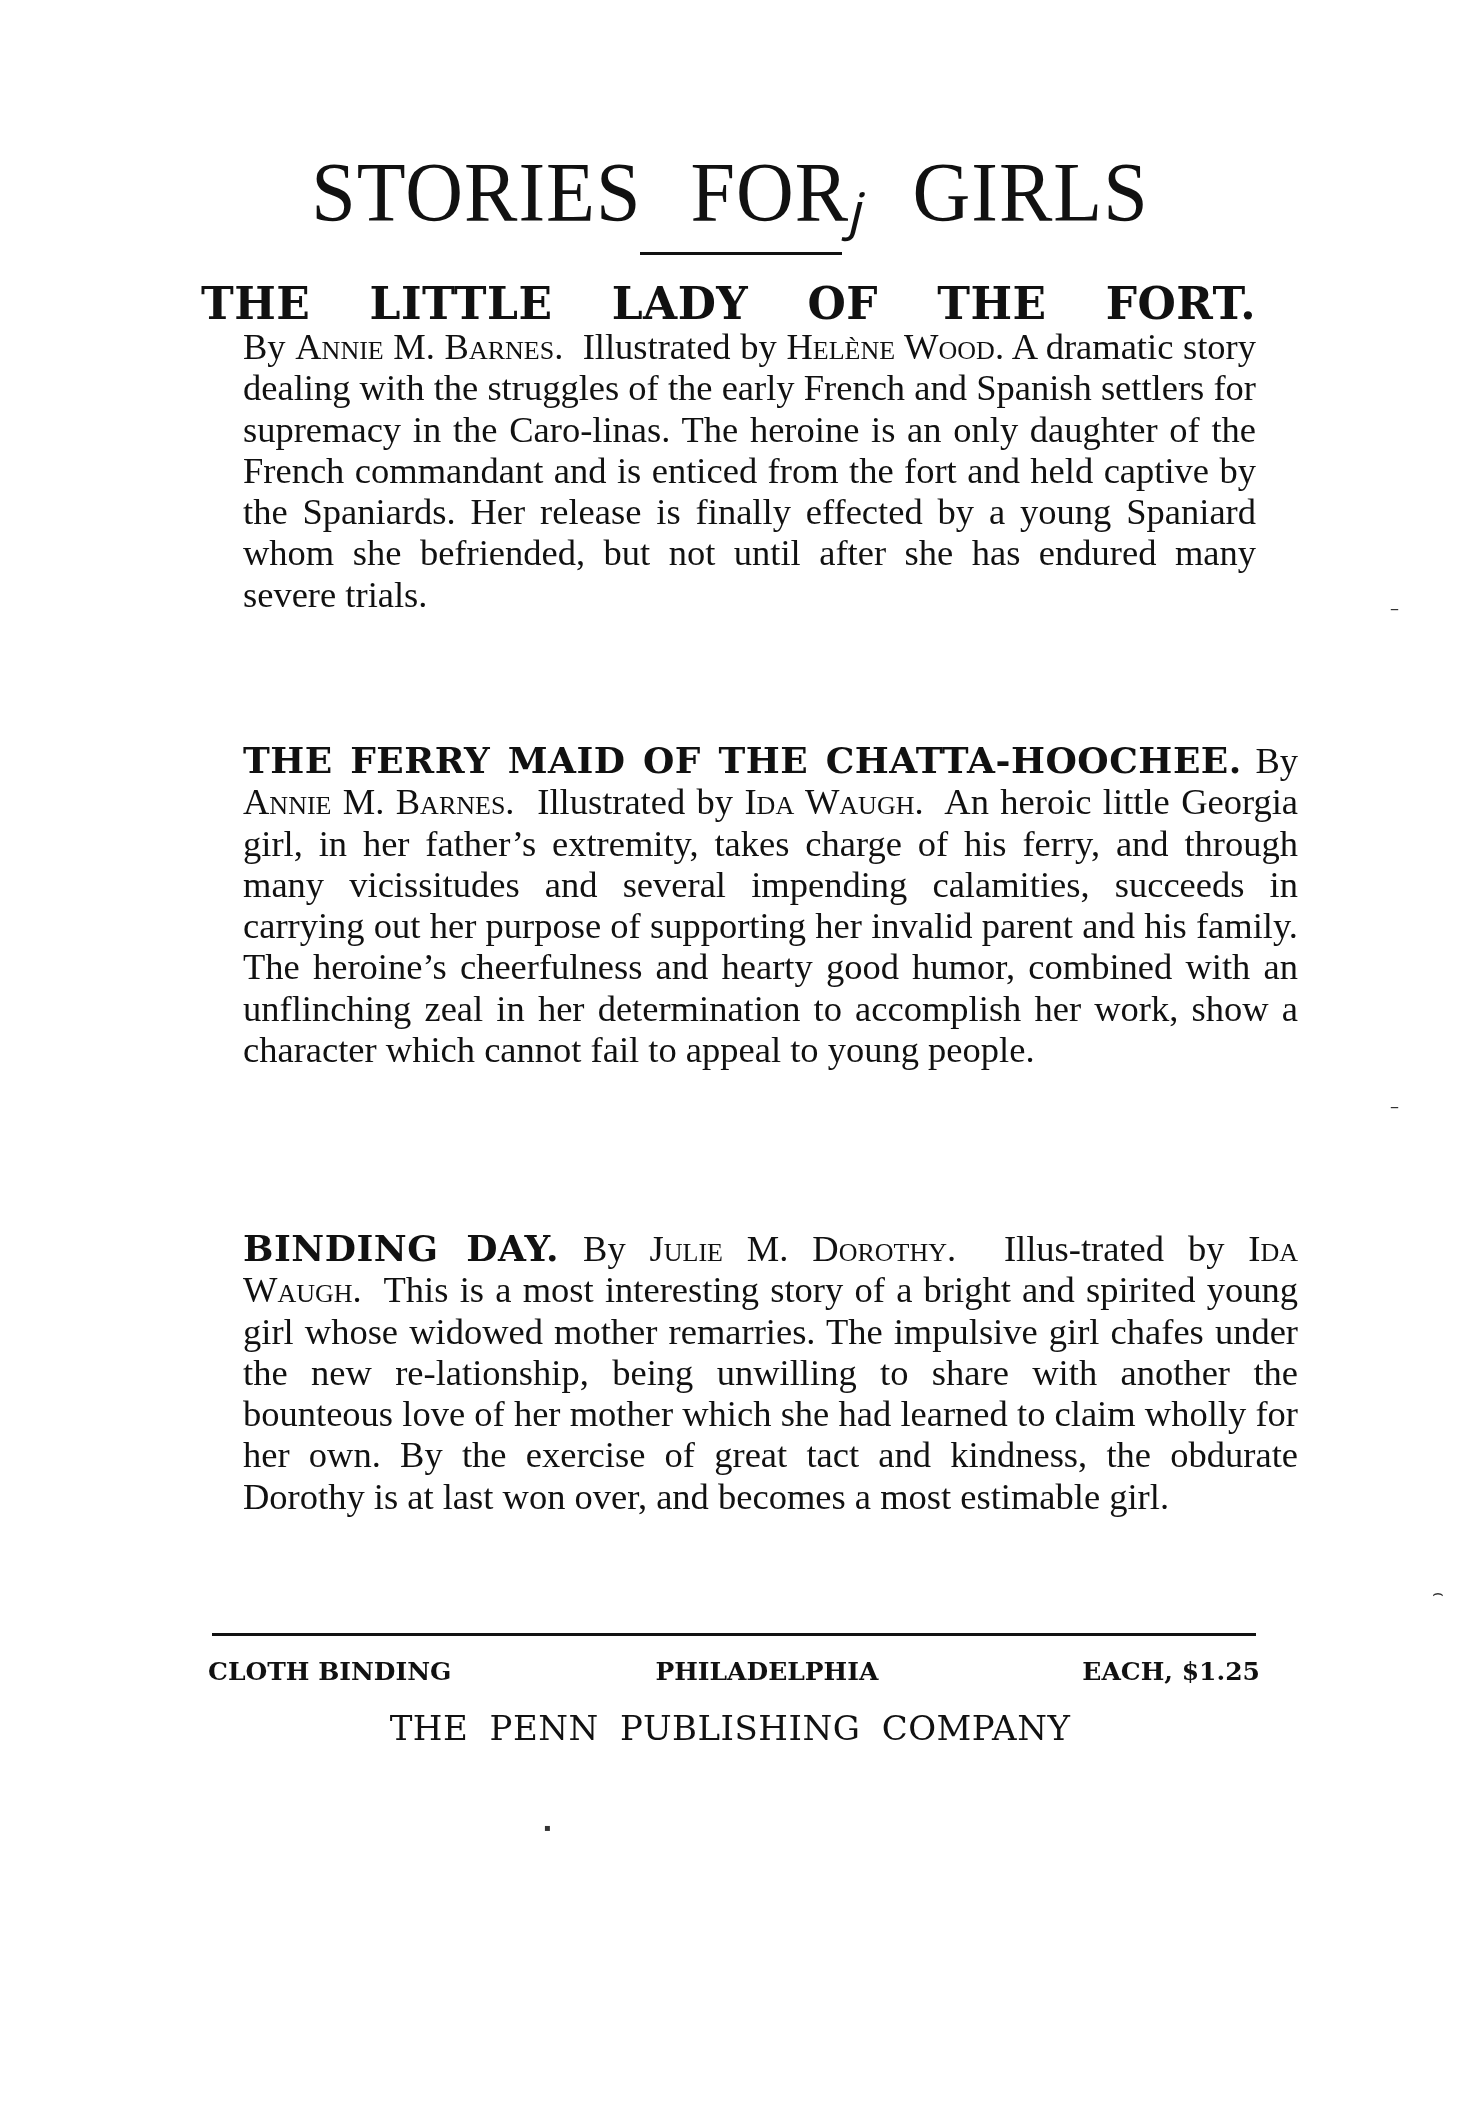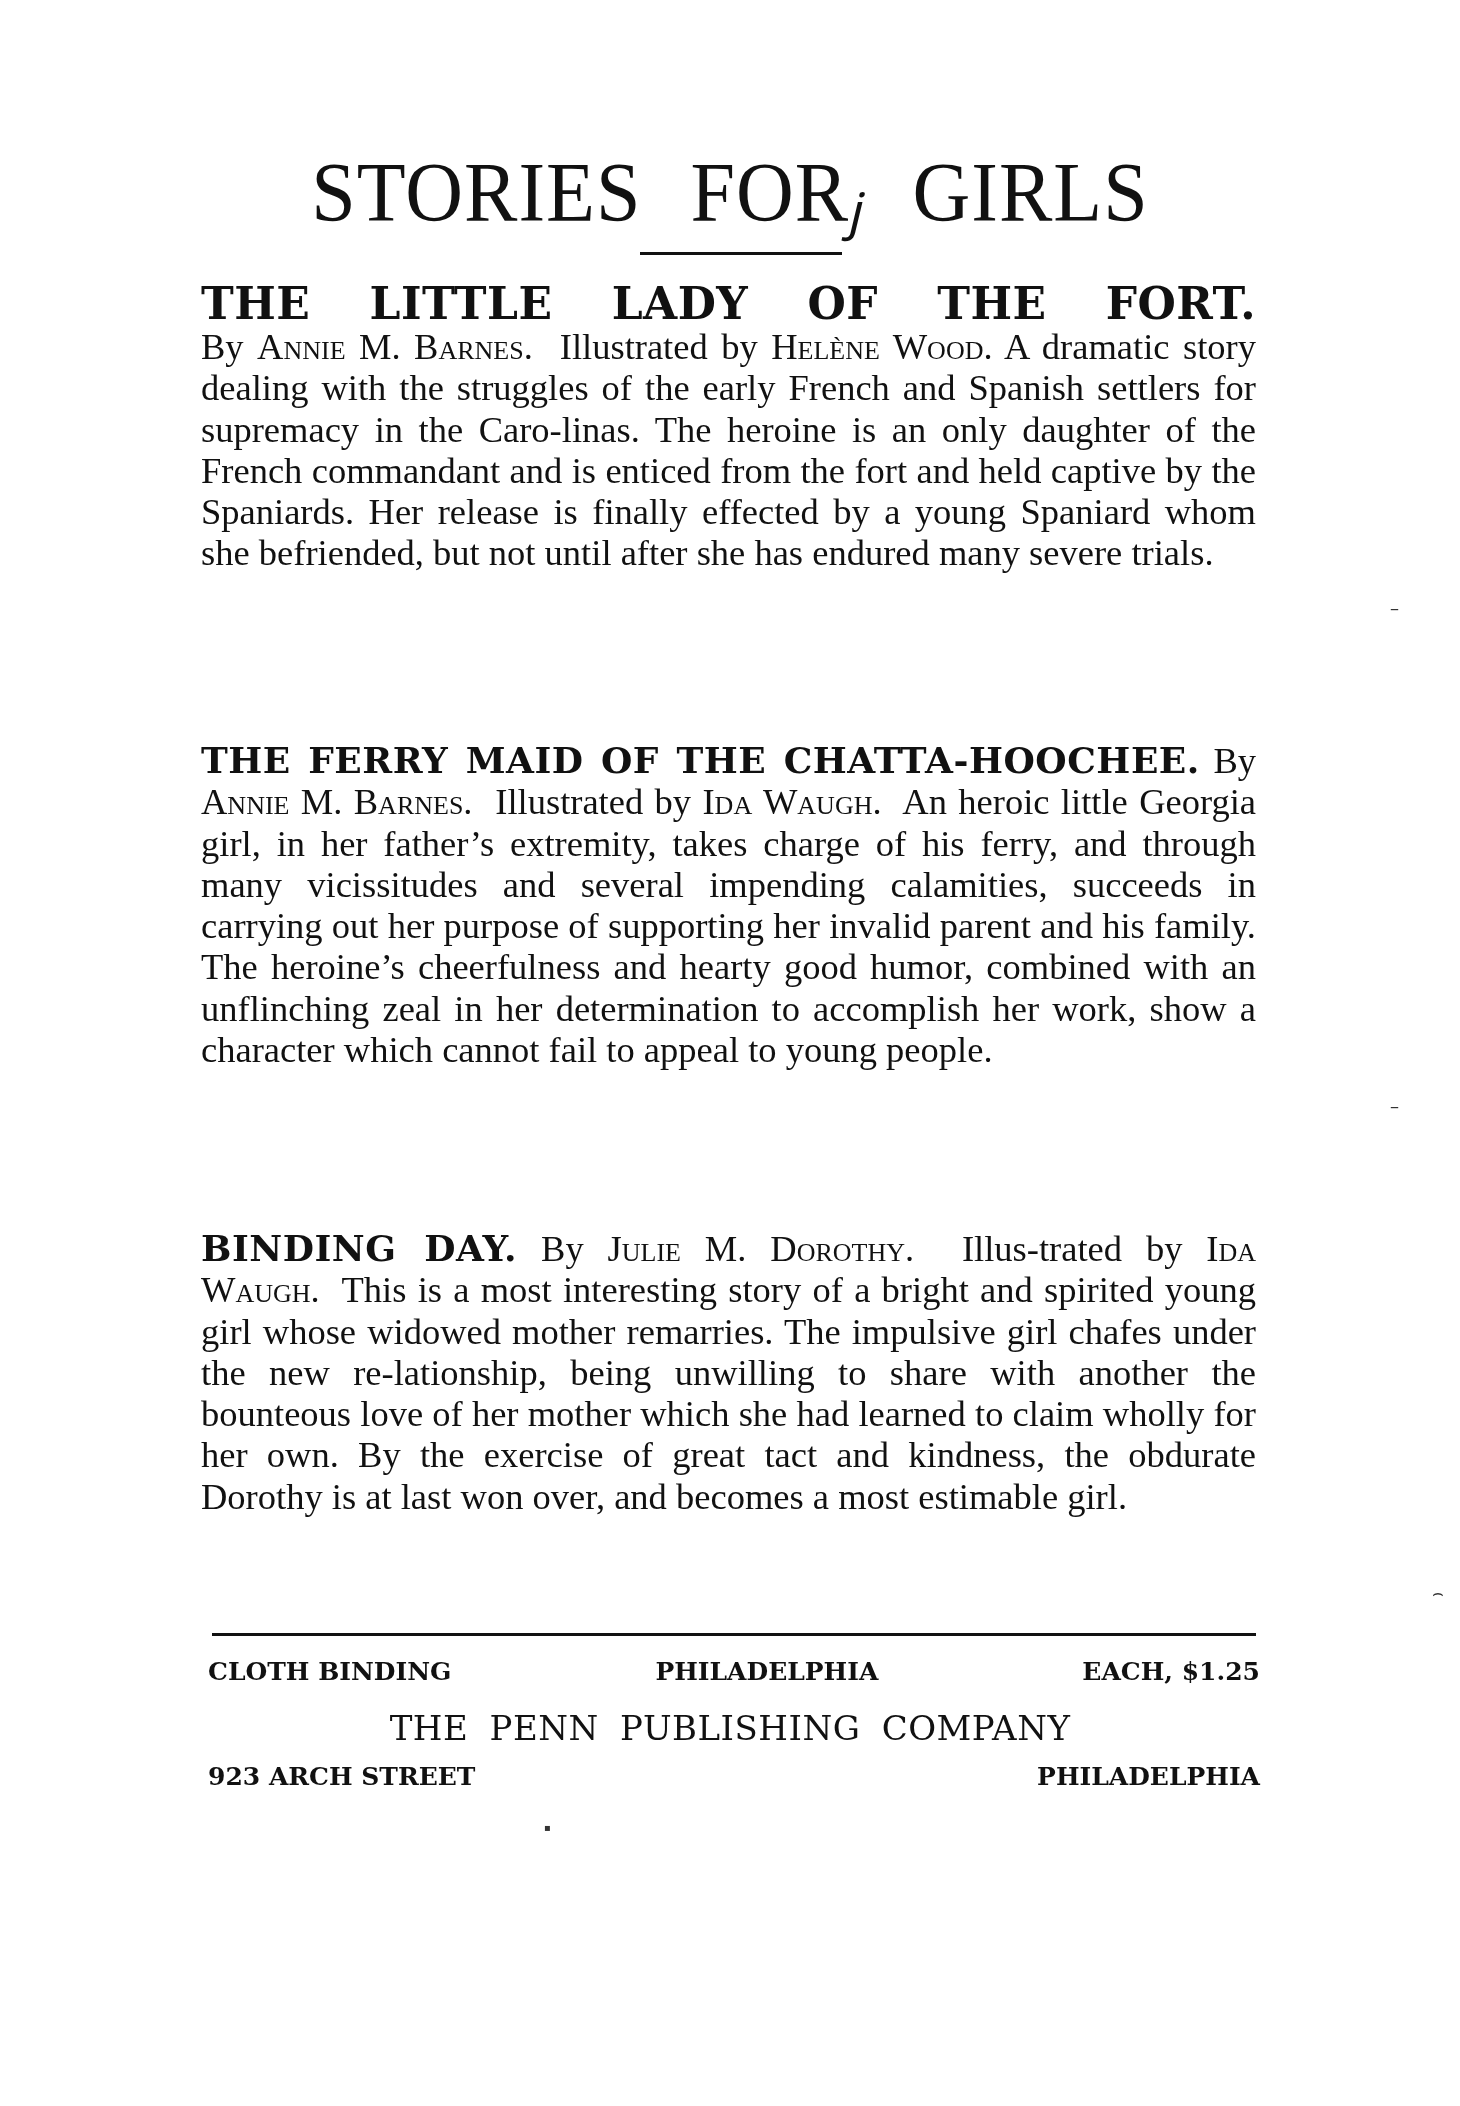--- a/index.html
+++ b/index.html
@@ -8,21 +8,21 @@
   .page { position: absolute; left: 0; top: 0; width: 1460px; height: 1836px; }
 
   .title { position: absolute; left: 0; width: 1460px; top: 158px; text-align: center;
            font-family: "Liberation Serif", serif; font-size: 80px; line-height: 70px;
            letter-spacing: 1px; word-spacing: 28px; transform: scaleY(1.05); }
   .title-swash { font-style: italic; }
   .short-rule { position: absolute; left: 640px; top: 252px; width: 202px; height: 3px; background: #111; }
 
   .col { position: absolute; left: 201px; width: 1055px; }
   .body { font-family: "Liberation Serif", serif; font-size: 36.5px; line-height: 41.3px;
-          text-align: justify; text-align-last: left; hyphens: manual; }
+          text-align: justify; text-align-last: left; hyphens: manual; margin-left: 42px; }
   .heading { font-family: "DejaVu Serif", serif; font-weight: bold; font-size: 44px; line-height: 44px;
              word-spacing: 14px; letter-spacing: 0.5px; }
   .heading-inline { font-family: "DejaVu Serif", serif; font-weight: bold; font-size: 36px; letter-spacing: 0.5px; }
   .sc { font-variant: small-caps; }
 
   #sec1 { top: 282px; }
   #sec1 .heading { text-align: justify; text-align-last: justify; margin-bottom: 0; }
   #sec2 { top: 740px; }
   #sec3 { top: 1228px; }
 
@@ -78,22 +78,18 @@
   <div class="bottom-rule"></div>
 
   <div class="footer-row" id="footer-row-1">
     <span>CLOTH BINDING</span>
     <span>PHILADELPHIA</span>
     <span>EACH, $1.25</span>
   </div>
 
   <div class="company">THE PENN PUBLISHING COMPANY</div>
 
-  <div class="footer-row" id="footer-row-3">
-    <span>923 ARCH STREET</span>
-    <span>PHILADELPHIA</span>
-  </div>
 
   <span class="margin-mark" style="left:1390px; top:598px;">–</span>
   <span class="margin-mark" style="left:1390px; top:1096px;">–</span>
   <span class="margin-mark" style="left:1432px; top:1582px;">⌢</span>
   <span class="margin-mark" style="left:544px; top:1822px; font-size:10px;">▪</span>
 </div>
 
 </body></html>

